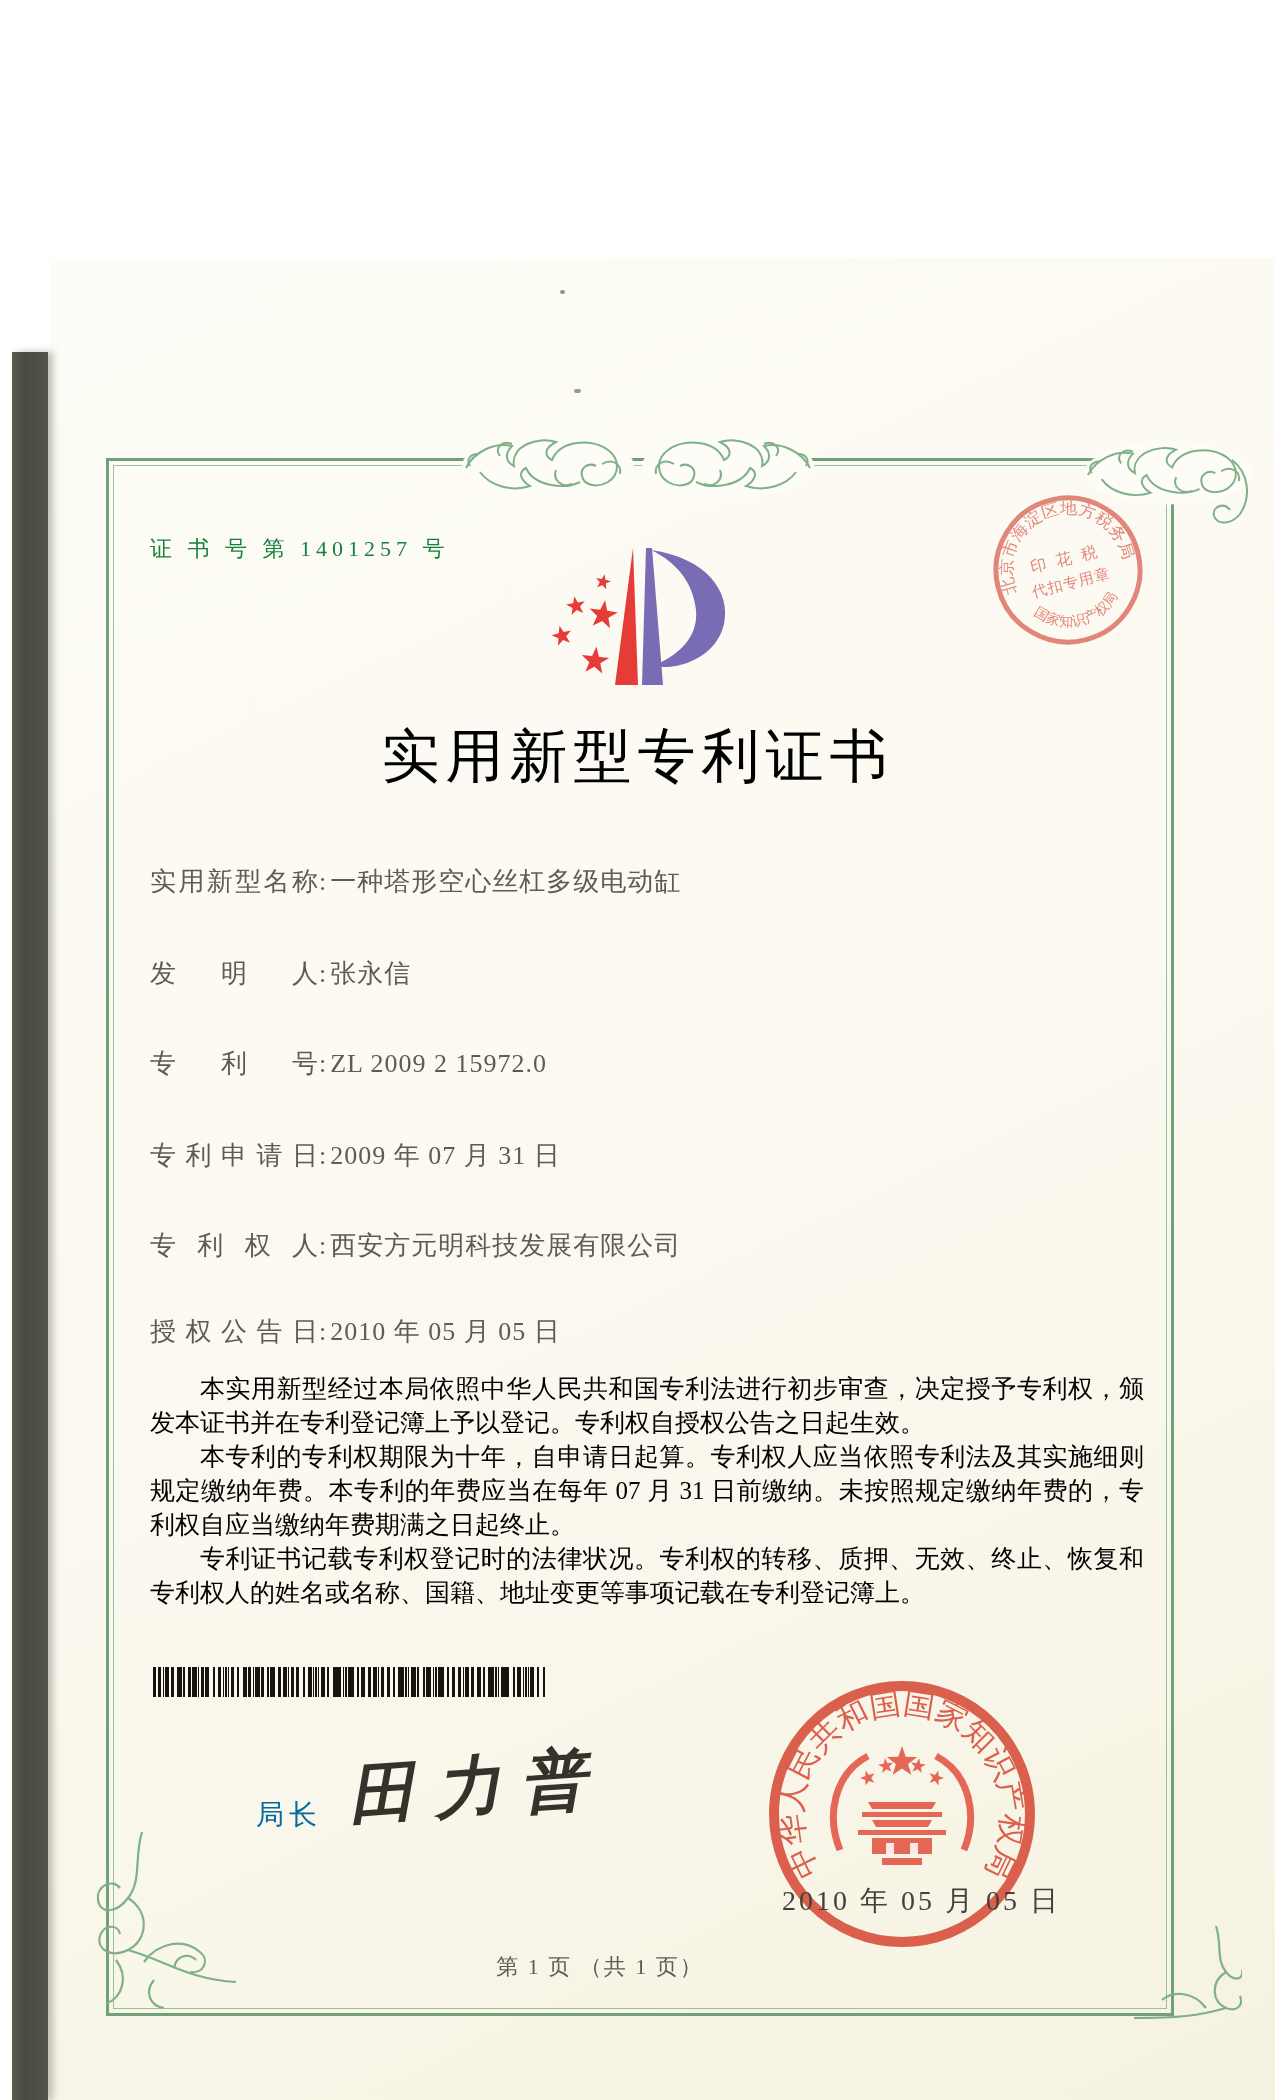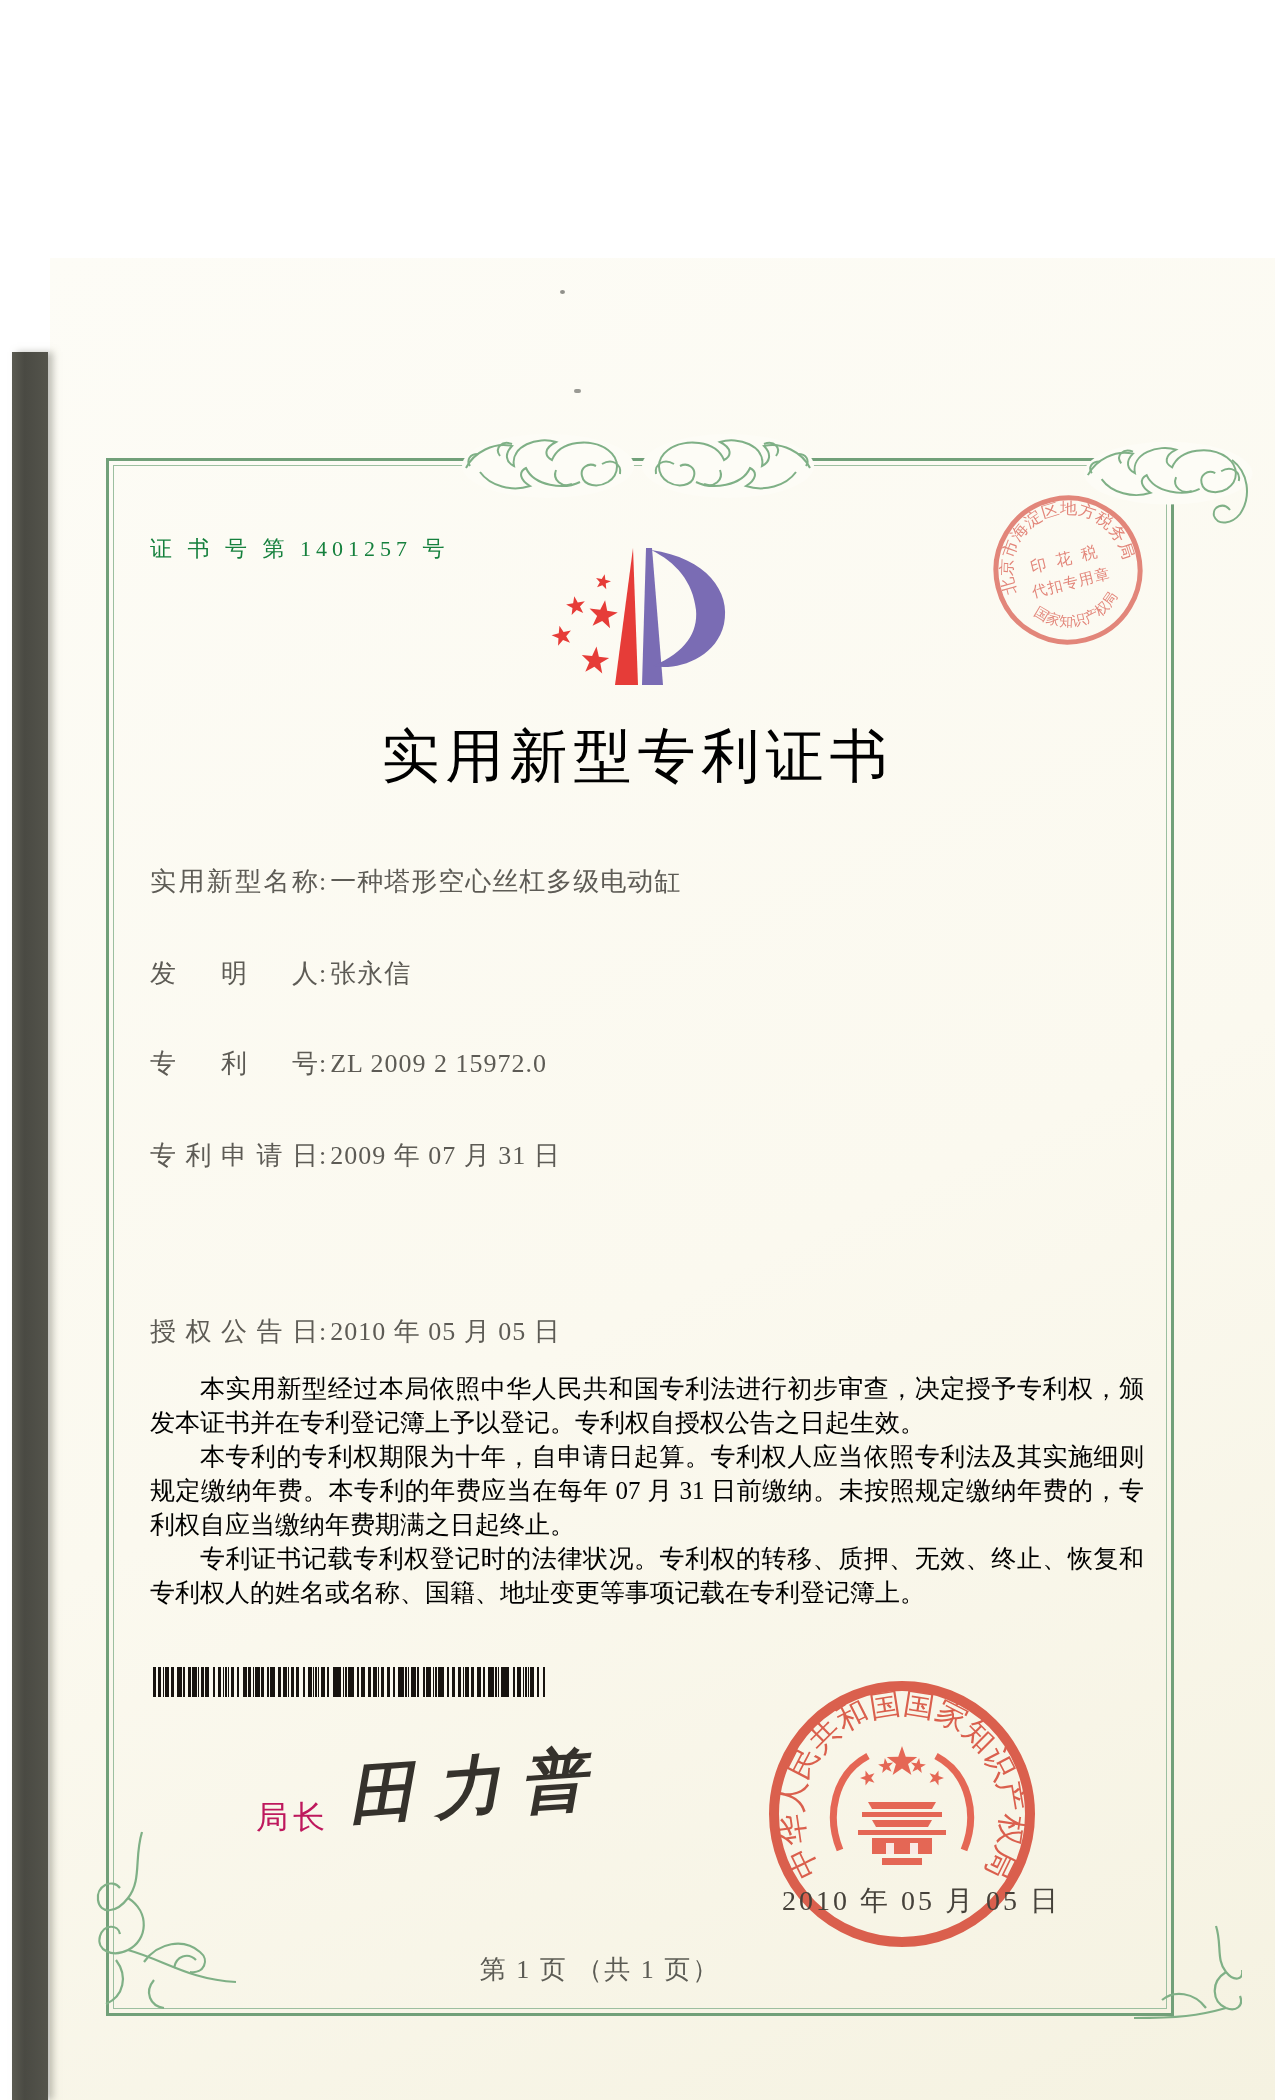--- a/index.html
+++ b/index.html
@@ -42,31 +42,31 @@
   .body-text p{margin:0;text-indent:2em;}
 
   
   .barcode{left:153px;top:1667px;width:392px;height:30px;z-index:4;background-color:#faf8ef;
     background-image:
       repeating-linear-gradient(90deg,#17130f 0 2px,rgba(0,0,0,0) 2px 6px),
       repeating-linear-gradient(90deg,#17130f 0 1px,rgba(0,0,0,0) 1px 5px),
       repeating-linear-gradient(90deg,#17130f 0 3px,rgba(0,0,0,0) 3px 13px);}
 
   
-  .sig-label{left:256px;top:1796px;font-size:32px;letter-spacing:5px;color:#be185d;z-index:4;}
+  .sig-label{left:256px;top:1796px;font-size:28px;letter-spacing:5px;color:#0369a1;z-index:4;}
   .sig-name{left:348px;top:1742px;font-size:66px;font-style:italic;font-weight:bold;
          letter-spacing:20px;color:#35322c;transform:rotate(-4deg);z-index:4;white-space:nowrap;}
 
   
   .main-seal{left:760px;top:1672px;width:284px;height:284px;z-index:4;opacity:.95;}
   .seal-date{left:782px;top:1882px;font-size:28px;letter-spacing:3px;color:#45413a;z-index:5;white-space:nowrap;}
   .tax-seal{left:988px;top:490px;width:160px;height:160px;z-index:4;transform:rotate(-14deg);opacity:.9;}
 
   
-  .footer{left:455px;top:1952px;width:290px;text-align:center;font-size:26px;letter-spacing:2px;
+  .footer{left:455px;top:1952px;width:290px;text-align:center;font-size:22px;letter-spacing:2px;
          color:#5b5b54;z-index:4;}
 </style>
 </head>
 <body>
 
 <div class="stage">
 
   <div class="abs paper"></div>
   <div class="abs scan-band"></div>
   <div class="abs speck1"></div>
@@ -147,20 +147,23 @@
     <span class="f-label">实用新型名称</span><span class="f-colon">:</span><span class="f-value">一种塔形空心丝杠多级电动缸</span>
   </div>
   <div class="abs field f2">
     <span class="f-label">发　明　人</span><span class="f-colon">:</span><span class="f-value">张永信</span>
   </div>
   <div class="abs field f3">
     <span class="f-label">专　利　号</span><span class="f-colon">:</span><span class="f-value">ZL 2009 2 15972.0</span>
   </div>
   <div class="abs field f4">
     <span class="f-label">专利申请日</span><span class="f-colon">:</span><span class="f-value">2009 年 07 月 31 日</span>
+  </div>
+  <div class="abs field f5">
+    <span class="f-label">专 利 权 人</span><span class="f-colon">:</span><span class="f-value">西安方元明科技发展有限公司</span>
   </div>
   <div class="abs field f6">
     <span class="f-label">授权公告日</span><span class="f-colon">:</span><span class="f-value">2010 年 05 月 05 日</span>
   </div>
 
   <div class="abs body-text">
     <p>本实用新型经过本局依照中华人民共和国专利法进行初步审查，决定授予专利权，颁发本证书并在专利登记簿上予以登记。专利权自授权公告之日起生效。</p>
     <p>本专利的专利权期限为十年，自申请日起算。专利权人应当依照专利法及其实施细则规定缴纳年费。本专利的年费应当在每年 07 月 31 日前缴纳。未按照规定缴纳年费的，专利权自应当缴纳年费期满之日起终止。</p>
     <p>专利证书记载专利权登记时的法律状况。专利权的转移、质押、无效、终止、恢复和专利权人的姓名或名称、国籍、地址变更等事项记载在专利登记簿上。</p>
   </div>

